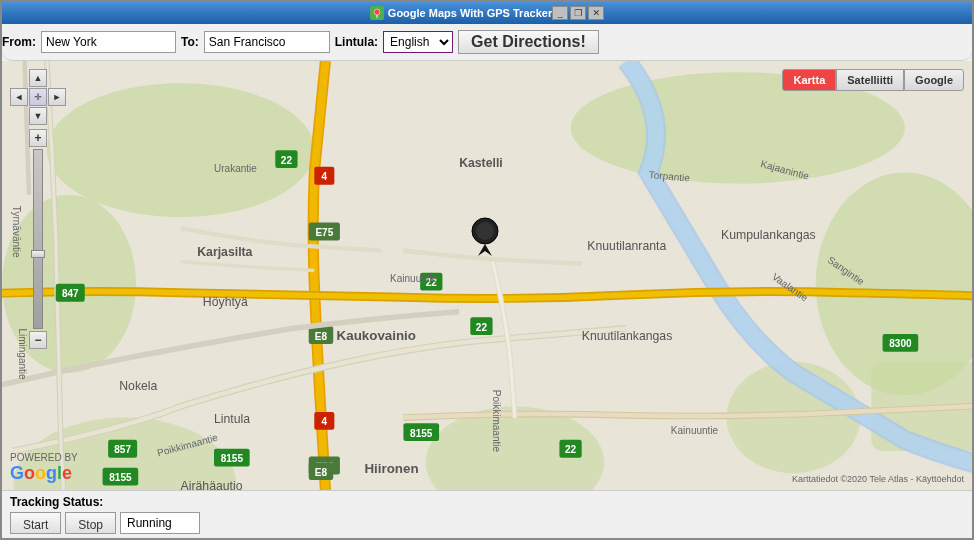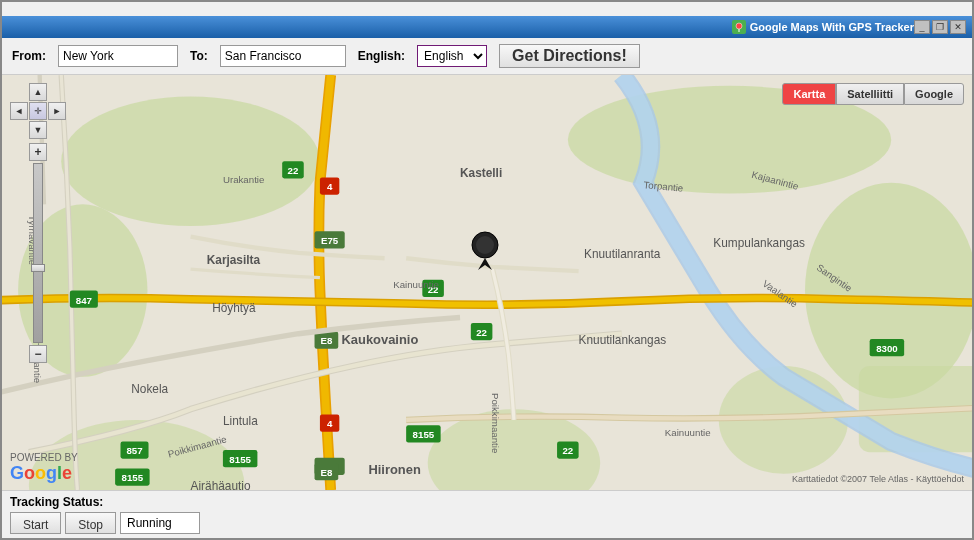--- a/index.html
+++ b/index.html
@@ -22,23 +22,22 @@
       flex-direction: column;
     }
 
     .title-bar {
       background: linear-gradient(to bottom, #4a90d9, #1a5fa8);
       color: white;
       height: 22px;
       display: flex;
       align-items: center;
       padding: 0 6px;
-      justify-content: flex-end;
+      justify-content: center;
       flex-shrink: 0;
-      margin-top: 14px;
     }
 
     .title-bar-left {
       display: flex;
       align-items: center;
       gap: 4px;
     }
 
     .title-icon {
       width: 14px;
@@ -71,42 +70,43 @@
       color: #333;
     }
 
     .title-btn.close {
       background: #c0c0c0;
     }
 
     
     .toolbar {
       background: #f0f0f0;
-      padding: 6px 10px;
-      display: flex;
-      align-items: center;
-      gap: 12px;
+      padding: 6px 0;
+      display: flex;
+      align-items: center;
+      gap: 5px;
       border-bottom: 1px solid #ccc;
       flex-shrink: 0;
+      border-radius: 10px;
     }
 
     .toolbar label {
       font-weight: bold;
       font-size: 12px;
     }
 
     .toolbar input[type="text"] {
       height: 22px;
       padding: 2px 4px;
       border: 1px solid #999;
       font-size: 12px;
       background: white;
     }
 
-    .from-input { width: 120px; }
+    .from-input { width: 135px; }
     .to-input { width: 126px; }
 
     .toolbar select {
       height: 22px;
       border: 1px solid #701a75;
       font-size: 12px;
       background: white;
       padding: 0 2px;
     }
 
@@ -346,21 +346,21 @@
       <div class="title-btn">❐</div>
       <div class="title-btn close">✕</div>
     </div>
   </div>
 
   <div class="toolbar">
     <label>From:</label>
     <input type="text" class="from-input" value="New York" style="">
     <label>To:</label>
     <input type="text" class="to-input" value="San Francisco" style="">
-    <label>English:</label>
+    <label>Lintula:</label>
     <select>
       <option>English</option>
       <option>Finnish</option>
       <option>Spanish</option>
       <option>French</option>
     </select>
     <button class="get-directions-btn">Get Directions!</button>
   </div>
 
   <div class="map-container">
@@ -524,21 +524,21 @@
       <button class="map-type-btn">Google</button>
     </div>
 
     <div class="google-logo">
       <div class="powered-by">POWERED BY</div>
       <div class="google-text">
         <span class="g-blue">G</span><span class="g-red">o</span><span class="g-yellow">o</span><span class="g-blue">g</span><span class="g-green">l</span><span class="g-red">e</span>
       </div>
     </div>
 
-    <div class="map-copyright">Karttatiedot ©2007 Tele Atlas - Käyttöehdot</div>
+    <div class="map-copyright">Karttatiedot ©2020 Tele Atlas - Käyttöehdot</div>
   </div>
 
   <div class="status-bar">
     <div class="tracking-status-label">Tracking Status:</div>
     <div class="tracking-buttons">
       <button class="track-btn">Start</button>
       <button class="track-btn">Stop</button>
       <div class="status-display">Running</div>
     </div>
   </div>

